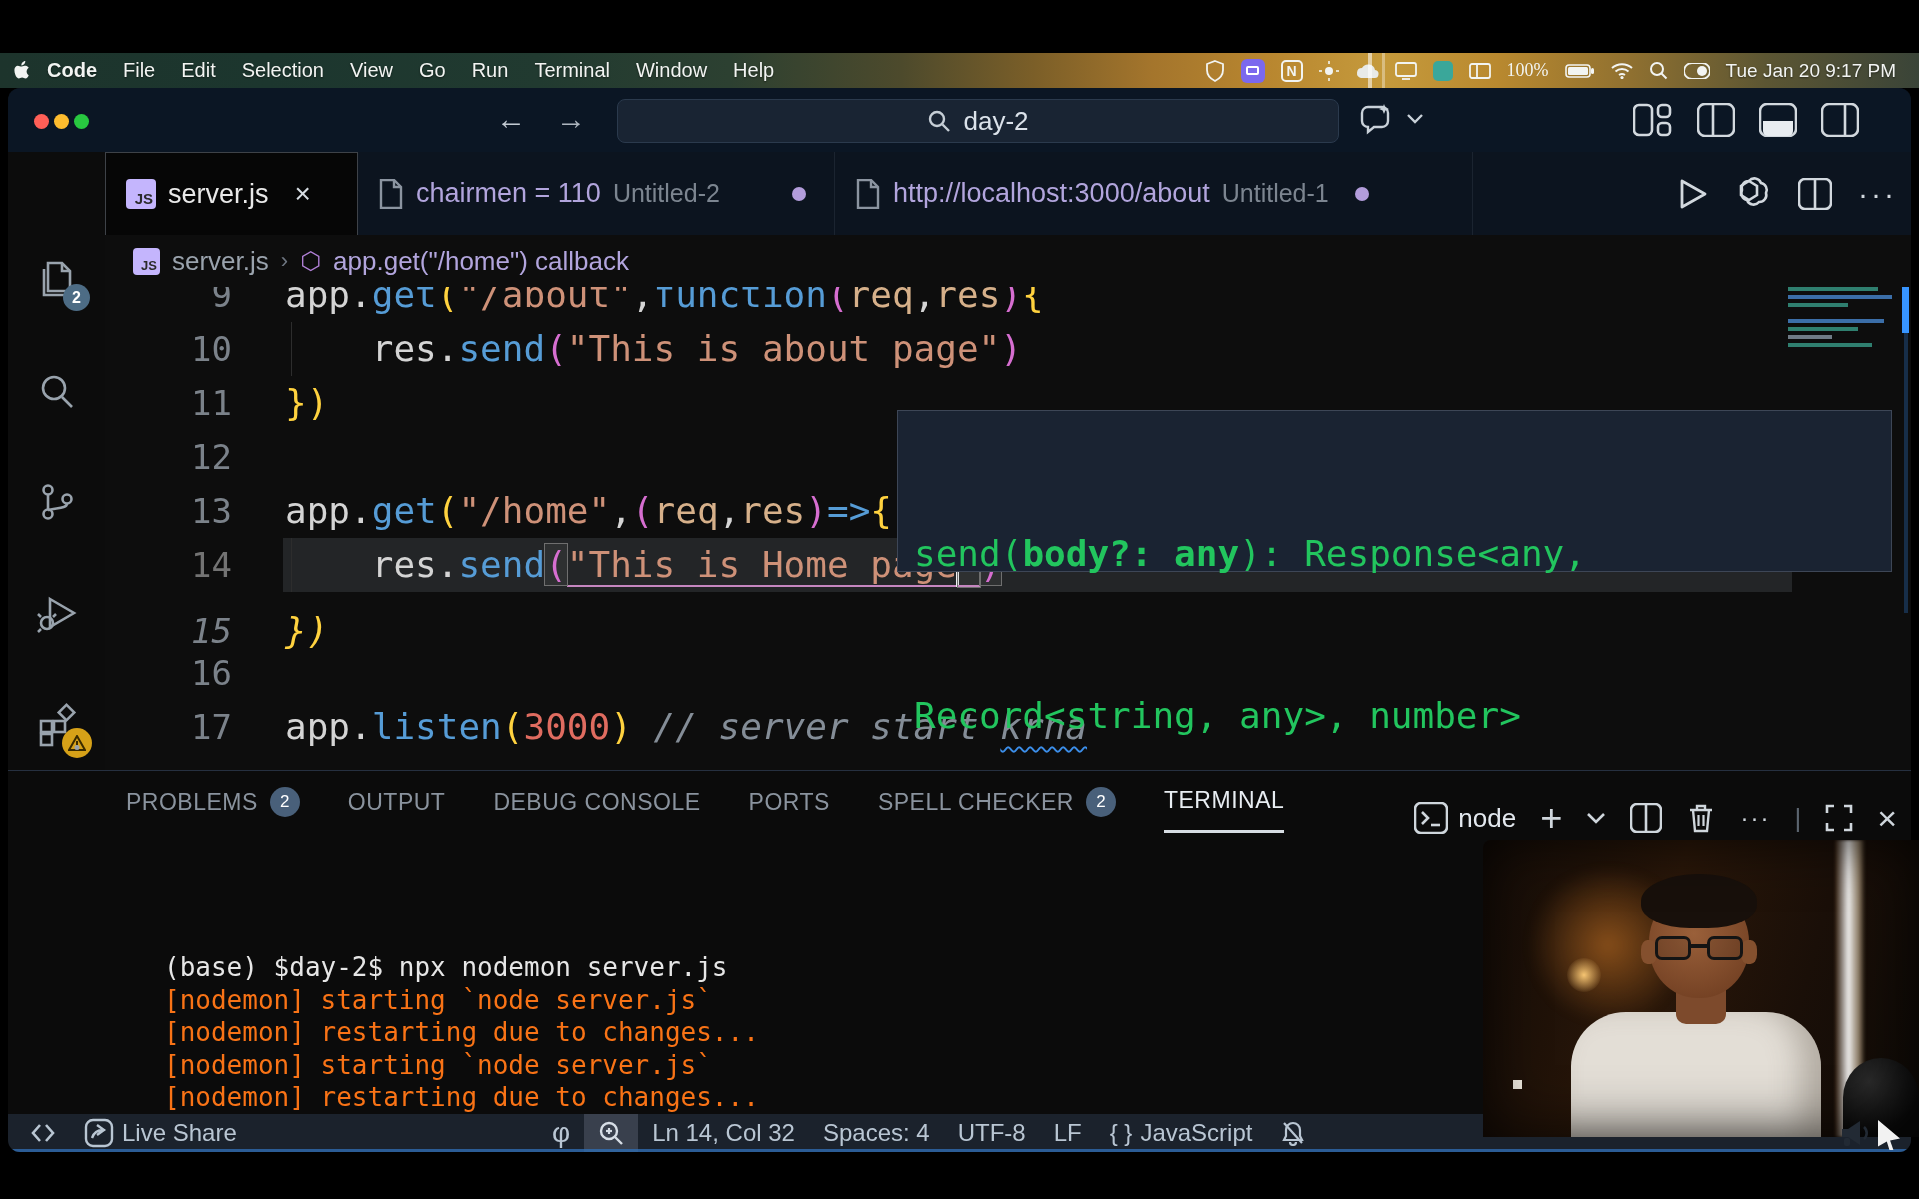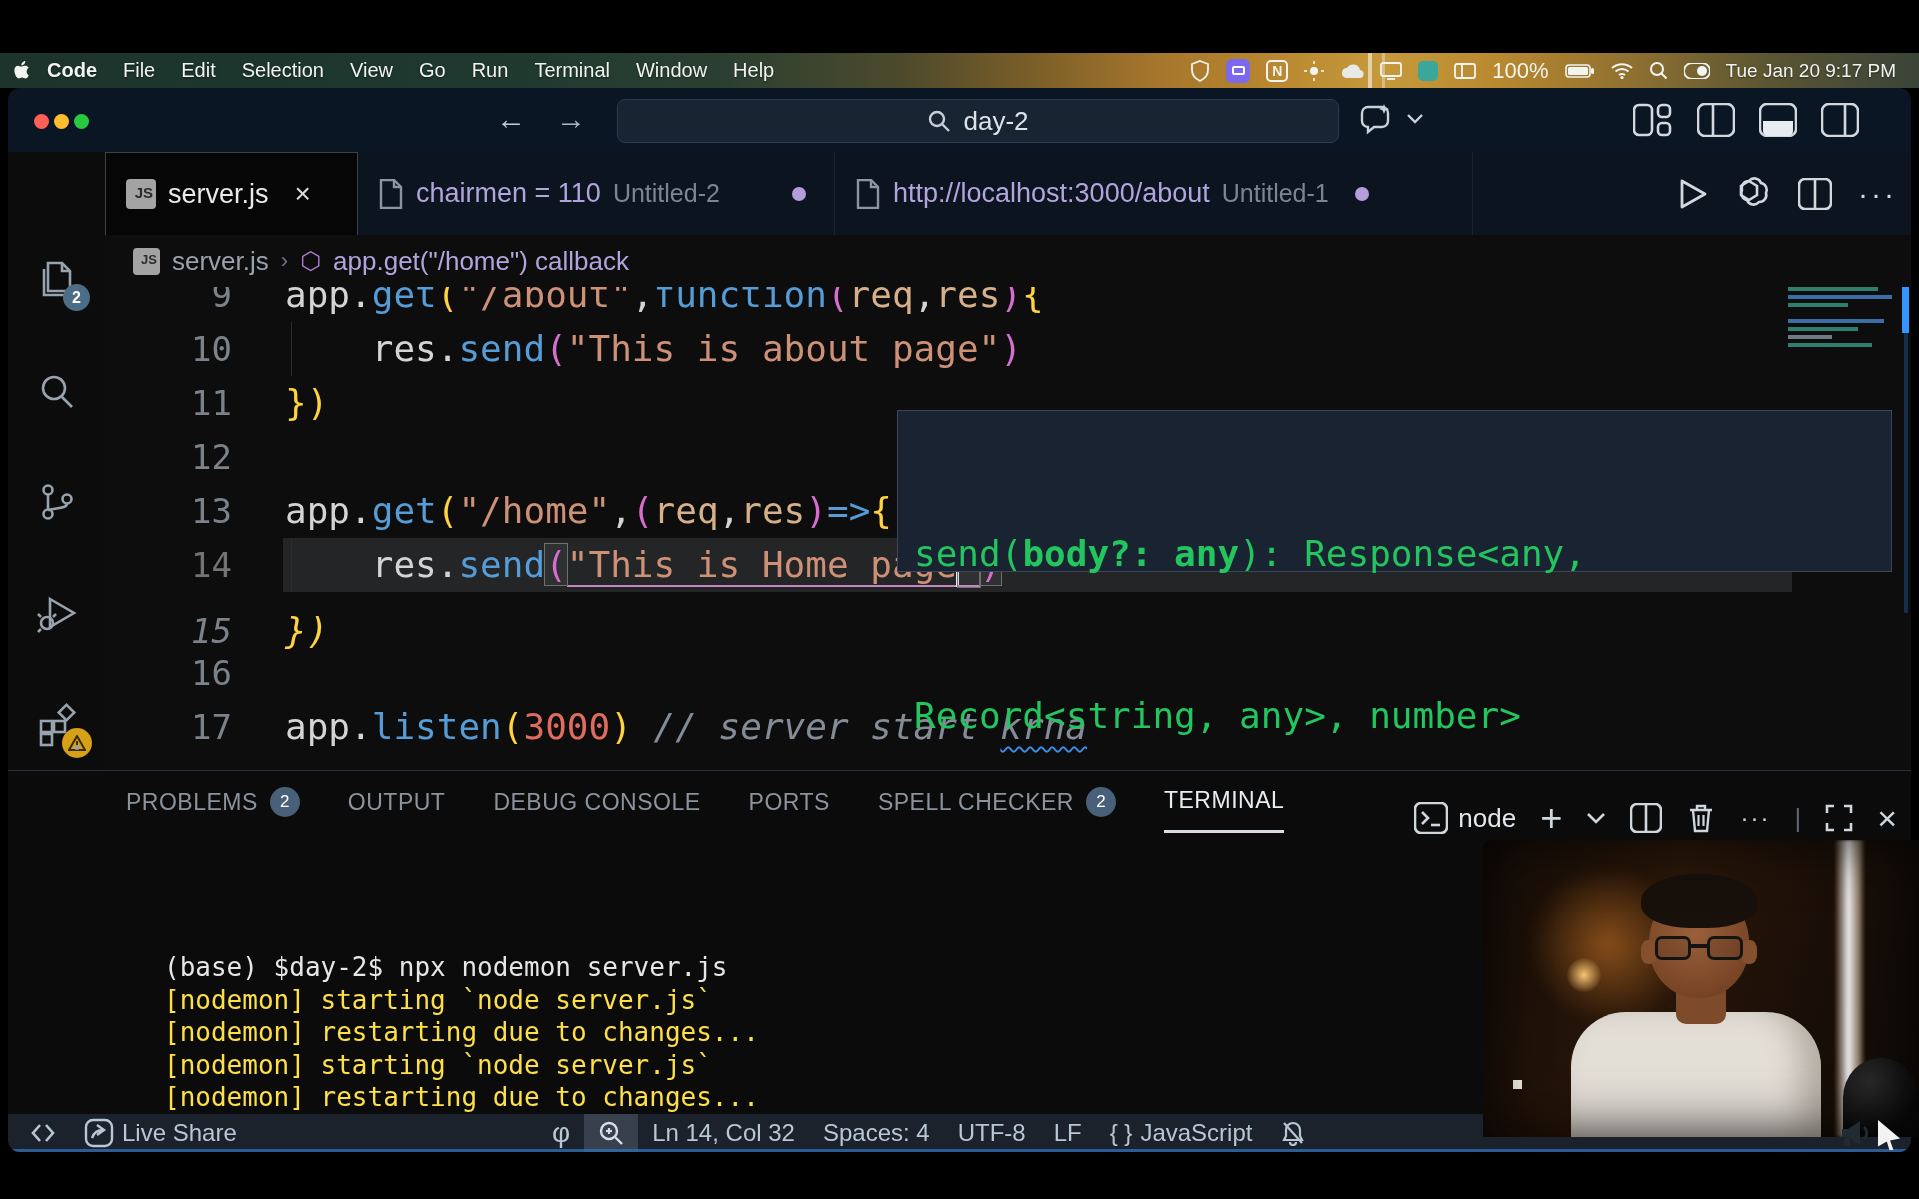--- a/index.html
+++ b/index.html
@@ -11,21 +11,21 @@
     background:linear-gradient(90deg,#1d342c 0%,#1c362e 14%,#213a30 28%,#2c4031 38%,#4d4a2c 47%,#7c5f28 54%,#a4752c 60%,#b8862f 66%,#c59a3c 72%,#b9892f 78%,#8f7030 85%,#5c5633 92%,#3a4438 100%);
     display:flex; align-items:center; color:#f2f4f2; font-size:20px; z-index:5; }
   #menubar::after { content:""; position:absolute; left:1368px; top:0; width:4px; height:35px; background:rgba(255,255,255,.55); }
   #menubar::before { content:""; position:absolute; left:1382px; top:0; width:3px; height:35px; background:rgba(255,255,255,.35); }
   #menu-items { display:flex; align-items:center; gap:0; }
   .menu-item { padding:0 13px; text-shadow:0 1px 2px rgba(0,0,0,.5); white-space:nowrap; }
   .menu-item.first { font-weight:bold; }
   #apple-logo { margin-left:14px; margin-right:2px; }
   #menu-status { position:absolute; right:23px; display:flex; align-items:center; gap:16px; }
   .mi { display:flex; align-items:center; justify-content:center; }
-  #menu-batt-text { font-size:22px; }
+  #menu-batt-text { font-size:18px;font-family:Liberation Serif, serif; }
   #menu-time { font-size:19px; white-space:nowrap; text-shadow:0 1px 2px rgba(0,0,0,.5); }
 
   
   #window { position:absolute; left:8px; top:88px; width:1903px; height:1064px;
     background:#0d0d0d; border-radius:12px; overflow:hidden; z-index:10; }
 
   
   #titlebar { position:absolute; left:0; top:0; width:100%; height:64px; background:#0b1624; }
   .tl { position:absolute; top:26px; width:15px; height:15px; border-radius:50%; }
   #tl-close{ left:26px; background:#ff5f57; } #tl-min{ left:46px; background:#febc2e; } #tl-max{ left:66px; background:#28c840; }
@@ -39,22 +39,22 @@
 
   
   #tabrow { position:absolute; left:97px; top:64px; right:0; height:83px; background:#0c141f; display:flex; align-items:stretch; }
   .tab { display:flex; align-items:center; gap:12px; padding:0 20px; color:#8b94a0; font-size:27px;
     border-right:1px solid #1b2430; position:relative; }
   .tab.active { background:#060606; color:#e9e9e9; border:1px solid #3e4248; border-bottom:none; }
   .tab-label-js { color:#e9e9e9; }
   .tab-main { color:#b2a5dd; white-space:nowrap; }
   .tab-suffix { color:#7c8590; font-size:25px; white-space:nowrap; }
   .dirty-dot { width:14px; height:14px; border-radius:50%; background:#b39ddb; }
-  .jsicon { width:30px; height:30px; background:#a3a3a3; border-radius:4px; color:#2b2b2b;
-    font-weight:bold; font-size:15px; display:flex; align-items:flex-end; justify-content:flex-end; padding:8px 3px; }
+  .jsicon { width:30px; height:30px; background:#c4b5fd; border-radius:4px; color:#2b2b2b;
+    font-weight:bold; font-size:15px; display:flex; align-items:flex-end; justify-content:flex-end; padding:2px 3px; }
   .close-x { color:#d7dde3; font-size:28px; margin-left:14px; }
   .fileicon { color:#8b94a0; }
   #tab-actions { position:absolute; right:14px; top:0; height:83px; display:flex; align-items:center; gap:26px; color:#d2d8de; }
 
   
   #breadcrumb { position:absolute; left:97px; top:147px; right:0; height:52px; background:#0d0d0d;
     display:flex; align-items:center; gap:12px; padding-left:28px; color:#9aa3ad; font-size:26px; }
   .crumb-sep { color:#6e7681; font-size:22px; }
   #crumb-symbol { color:#b2a5dd; }
   .jsicon.small { width:27px; height:27px; font-size:13px; }
@@ -105,21 +105,21 @@
   .ptab.active { color:#e8edf2; border-bottom:3px solid #d7dde3; }
   .pbadge { width:30px; height:30px; border-radius:50%; background:#49607a; color:#fff; font-size:17px;
     display:flex; align-items:center; justify-content:center; letter-spacing:0; }
   #panel-actions { position:absolute; right:14px; top:16px; height:62px; display:flex; align-items:center; gap:24px; color:#cfd6dc; font-size:24px; }
   #node-chip { display:flex; align-items:center; gap:10px; font-size:26px; color:#e3e8ee; }
   .sep-bar { color:#5c6570; font-size:26px; }
 
   
   #terminal { position:absolute; left:156px; top:180px; font-family:"DejaVu Sans Mono", monospace;
     font-size:26px; line-height:32.5px; }
-  .tline-plain { color:#e6e6e6; } .tline-green { color:#fde047; }
+  .tline-plain { color:#e6e6e6; } .tline-green { color:#f97316; }
   #term-cursor { width:16px; height:27px; border:2.5px solid #dcdcdc; margin-top:3px; }
 
   
   #statusbar { position:absolute; left:0; bottom:0; width:100%; height:38px; background:#1b222c;
     display:flex; align-items:center; color:#b9c6d3; font-size:24px; }
   .sb-item { display:flex; align-items:center; gap:8px; padding:0 14px; height:38px; white-space:nowrap; }
   #sb-zoom { background:#39404d; }
   #sb-mid { position:absolute; left:530px; display:flex; align-items:center; }
   #bottom-line { position:absolute; left:0; bottom:0px; width:100%; height:3px; background:#2f6bb0; opacity:.8; z-index:40;}
 

